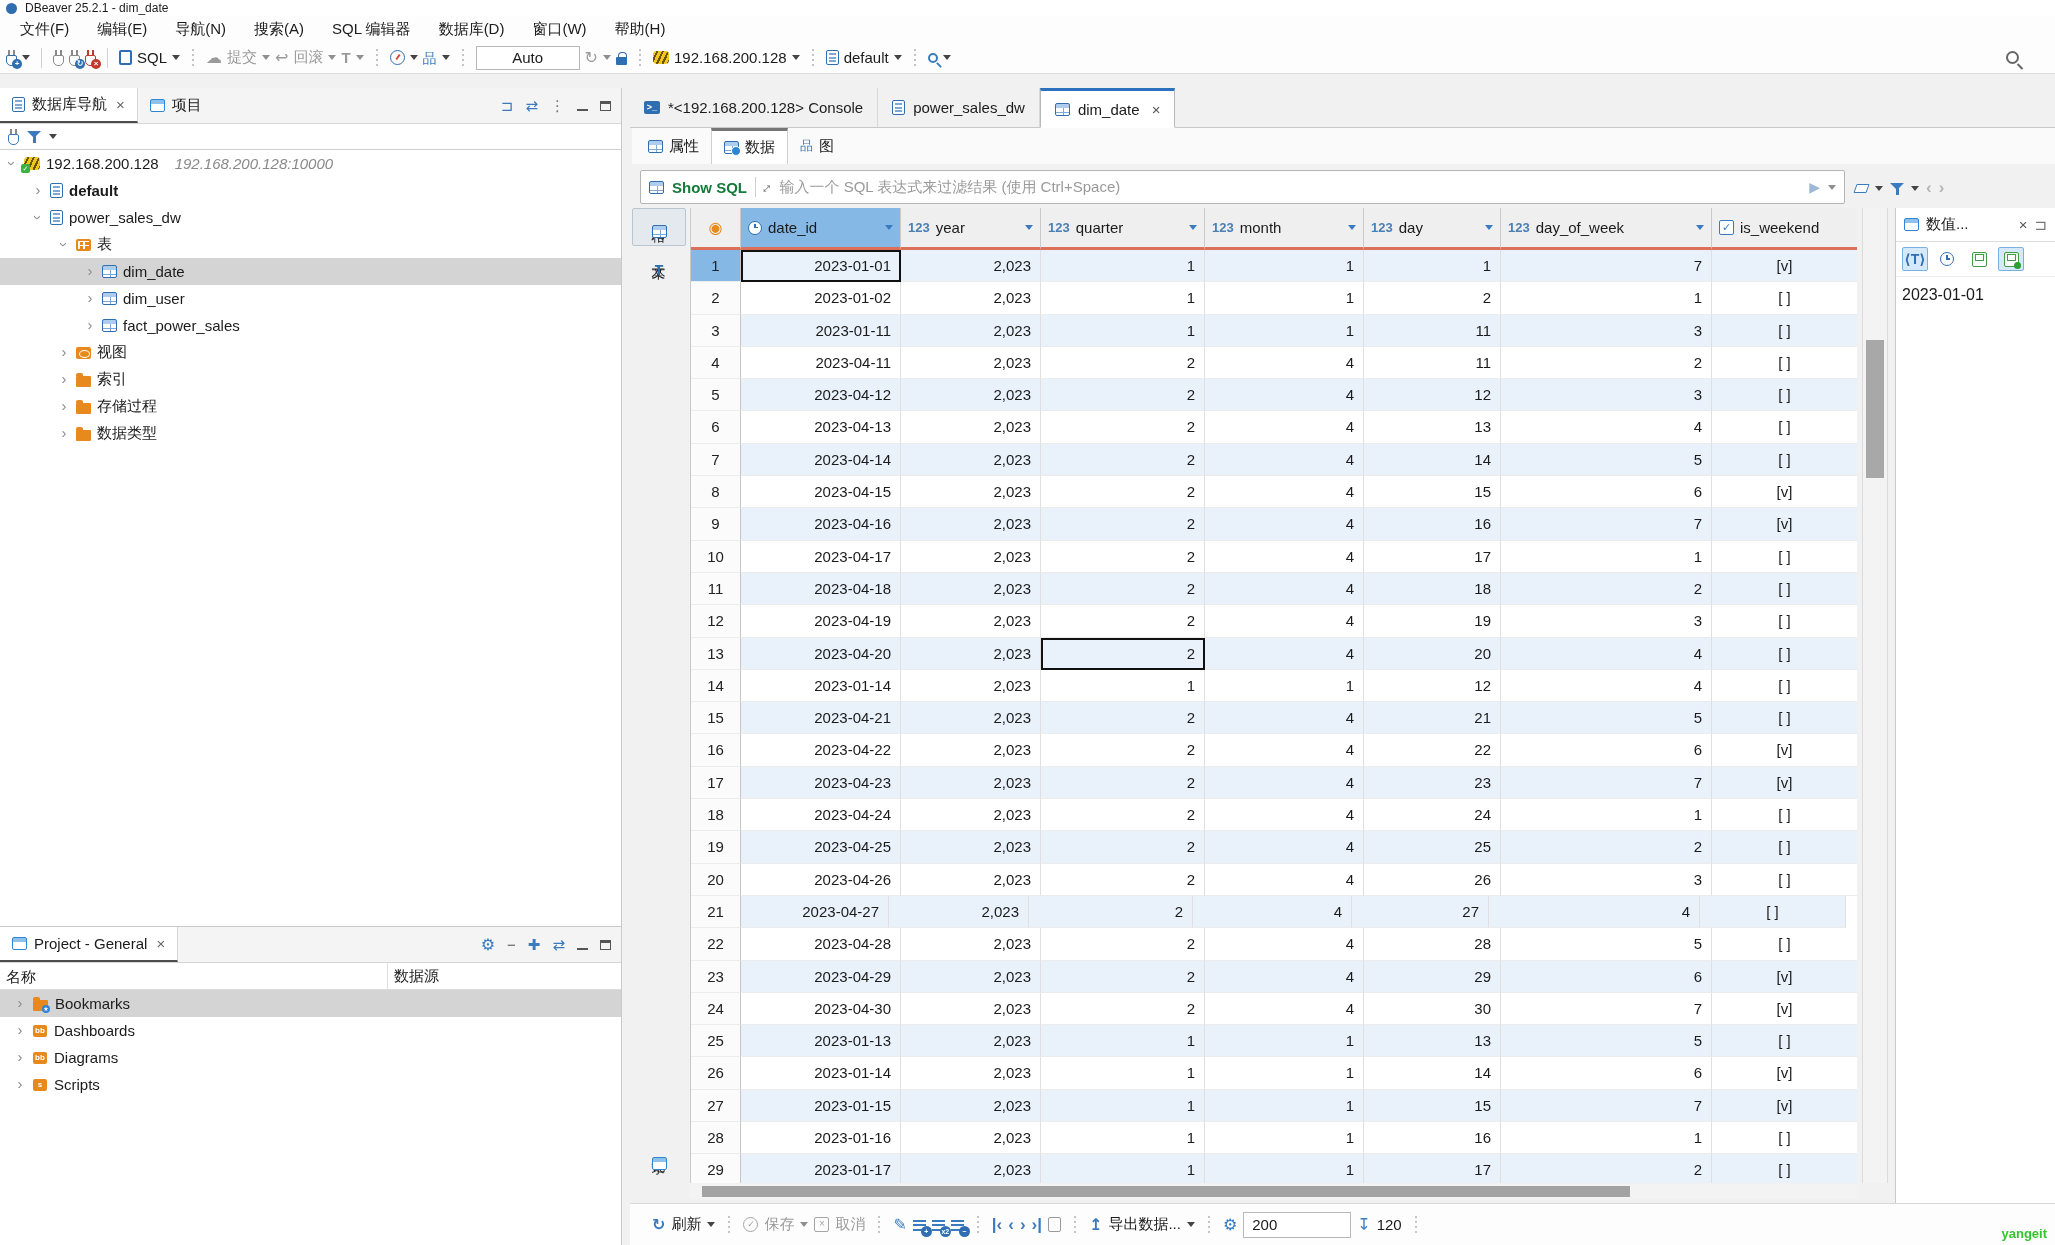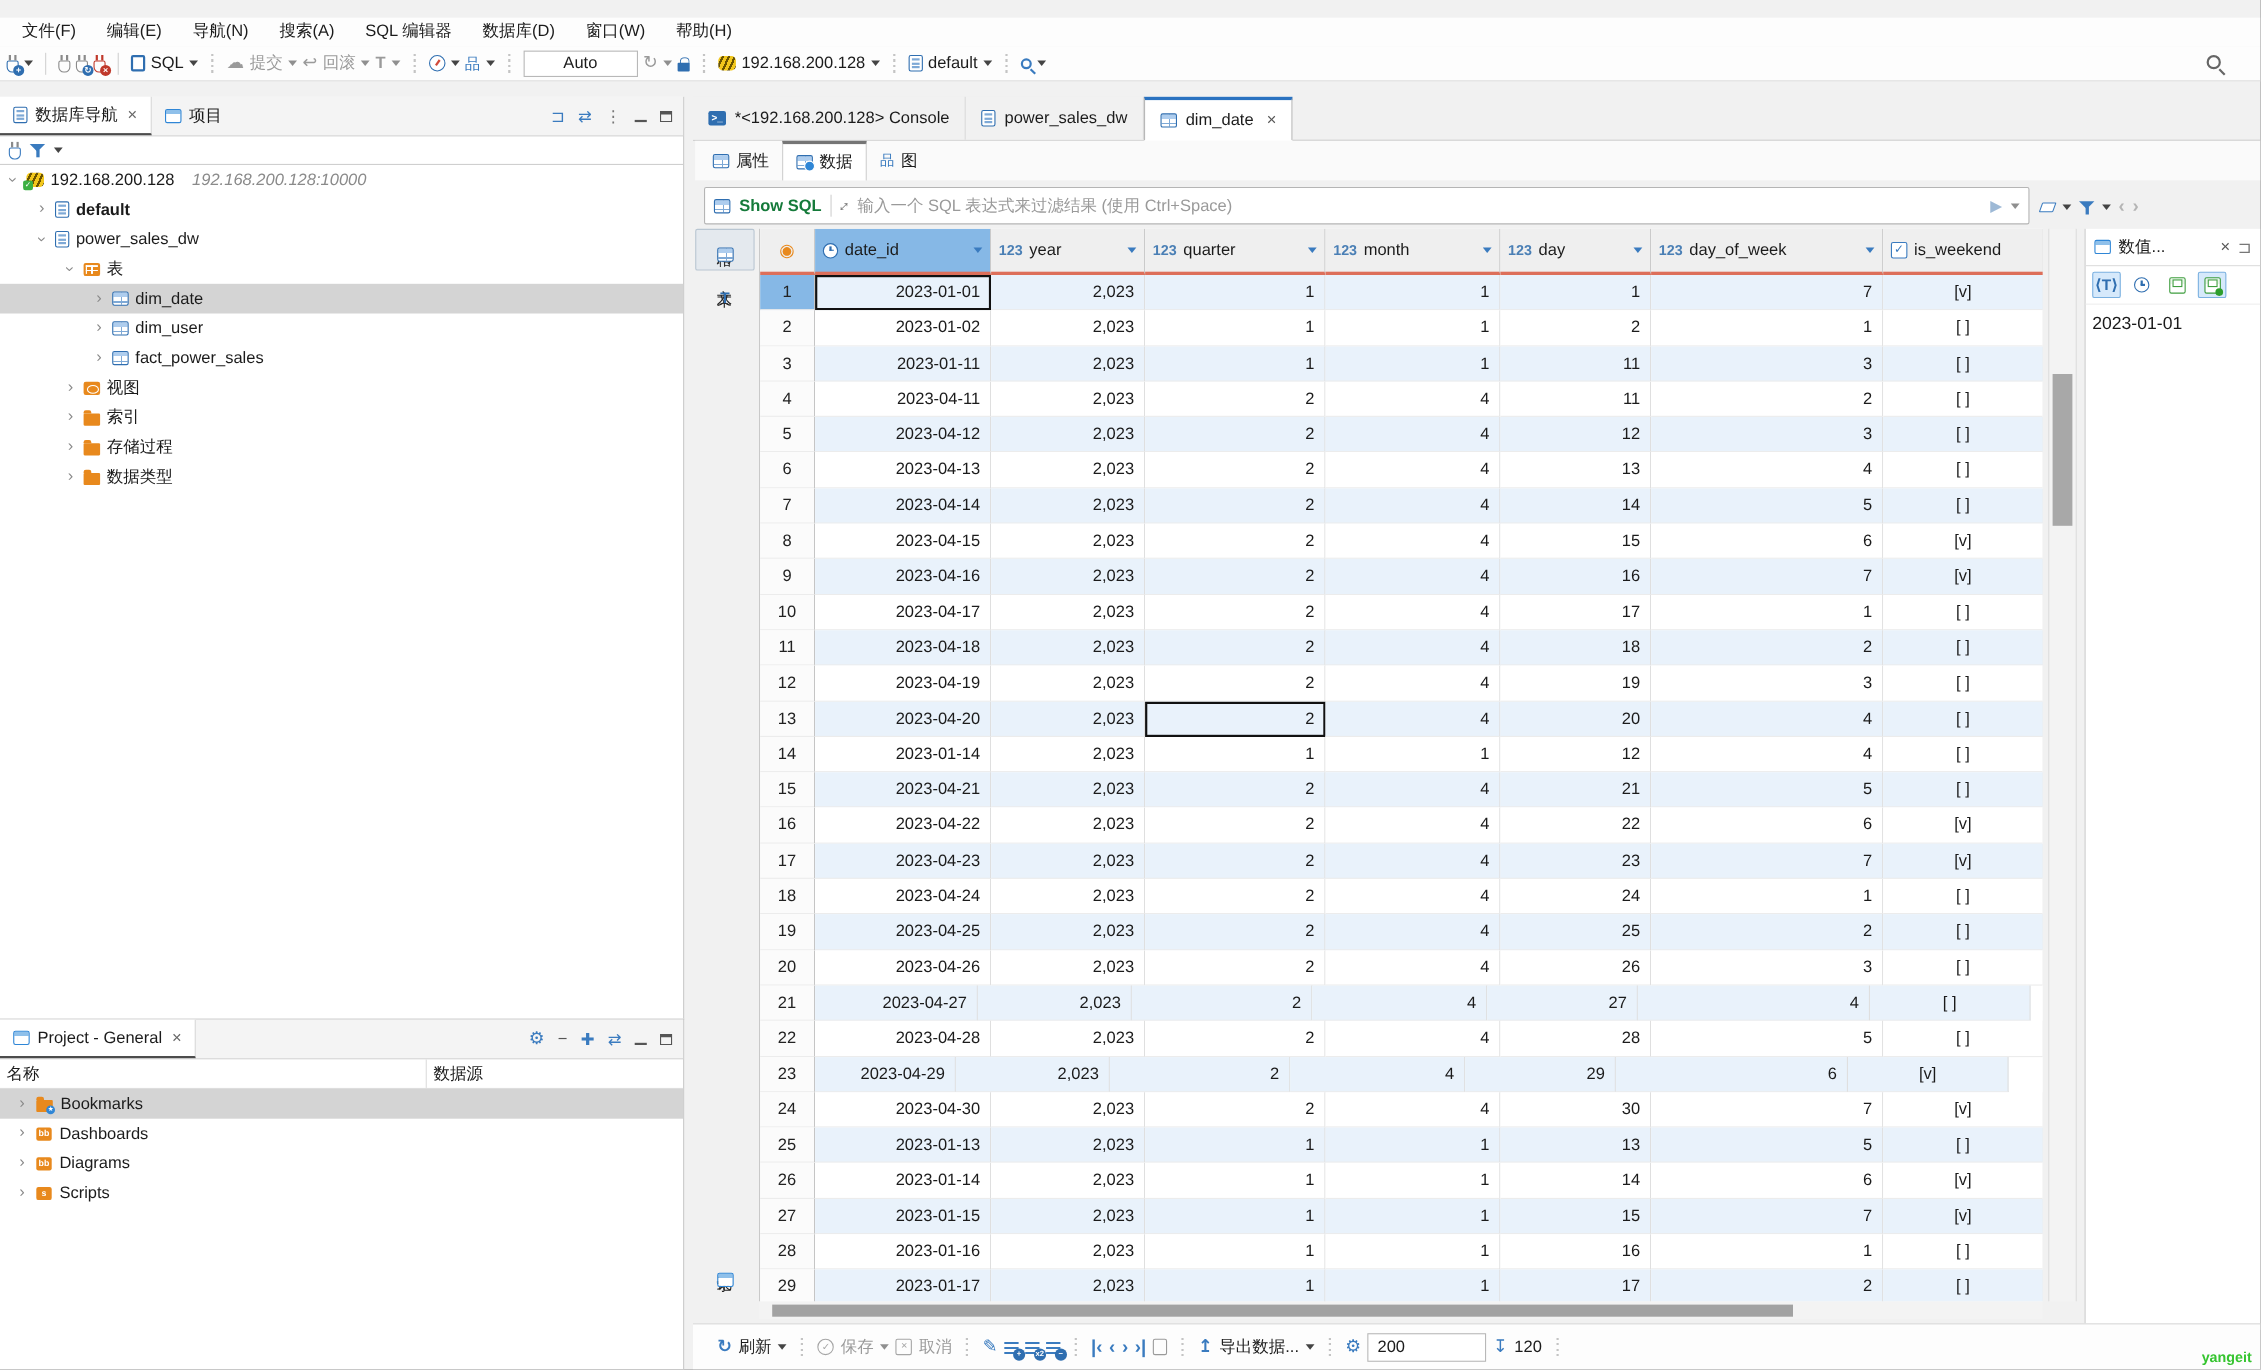--- a/index.html
+++ b/index.html
@@ -163,20 +163,24 @@
   .navg{color:#3a7bbf;font-size:17px;font-weight:bold}
   #fetch-box{background:#fff;border:1px solid #b8b8b8;width:108px;height:26px;line-height:24px;padding-left:8px}
   #watermark{right:8px;bottom:4px;color:#35c42f;font-weight:bold;font-size:13px}
 </style>
 </head>
 <body>
 
 <div id="root">
 
   
+  <div id="titlebar" class="abs flex">
+    <span class="app-dot"></span>
+    <span>DBeaver 25.2.1 - dim_date</span>
+  </div>
 
   
   <div id="menubar" class="abs">
       <div class="menu-item">文件(F)</div>
       <div class="menu-item">编辑(E)</div>
       <div class="menu-item">导航(N)</div>
       <div class="menu-item">搜索(A)</div>
       <div class="menu-item">SQL 编辑器</div>
       <div class="menu-item">数据库(D)</div>
       <div class="menu-item">窗口(W)</div>
@@ -713,21 +717,21 @@
           <div class="gc num" style="width: 160px;">2023-04-28</div>
           <div class="gc num" style="width: 140px;">2,023</div>
           <div class="gc num" style="width: 164px;">2</div>
           <div class="gc num" style="width: 159px;">4</div>
           <div class="gc num" style="width: 137px;">28</div>
           <div class="gc num" style="width: 211px;">5</div>
           <div class="gc ctr" style="width: 146px;">[ ]</div>
         </div>
         <div class="gr odd">
           <div class="gc rn" style="width: 50px;">23</div>
-          <div class="gc num" style="width: 128px;">2023-04-29</div>
+          <div class="gc num" style="width: 160px;">2023-04-29</div>
           <div class="gc num" style="width: 140px;">2,023</div>
           <div class="gc num" style="width: 164px;">2</div>
           <div class="gc num" style="width: 159px;">4</div>
           <div class="gc num" style="width: 137px;">29</div>
           <div class="gc num" style="width: 211px;">6</div>
           <div class="gc ctr" style="width: 146px;">[v]</div>
         </div>
         <div class="gr even">
           <div class="gc rn" style="width: 50px;">24</div>
           <div class="gc num" style="width: 160px;">2023-04-30</div>

